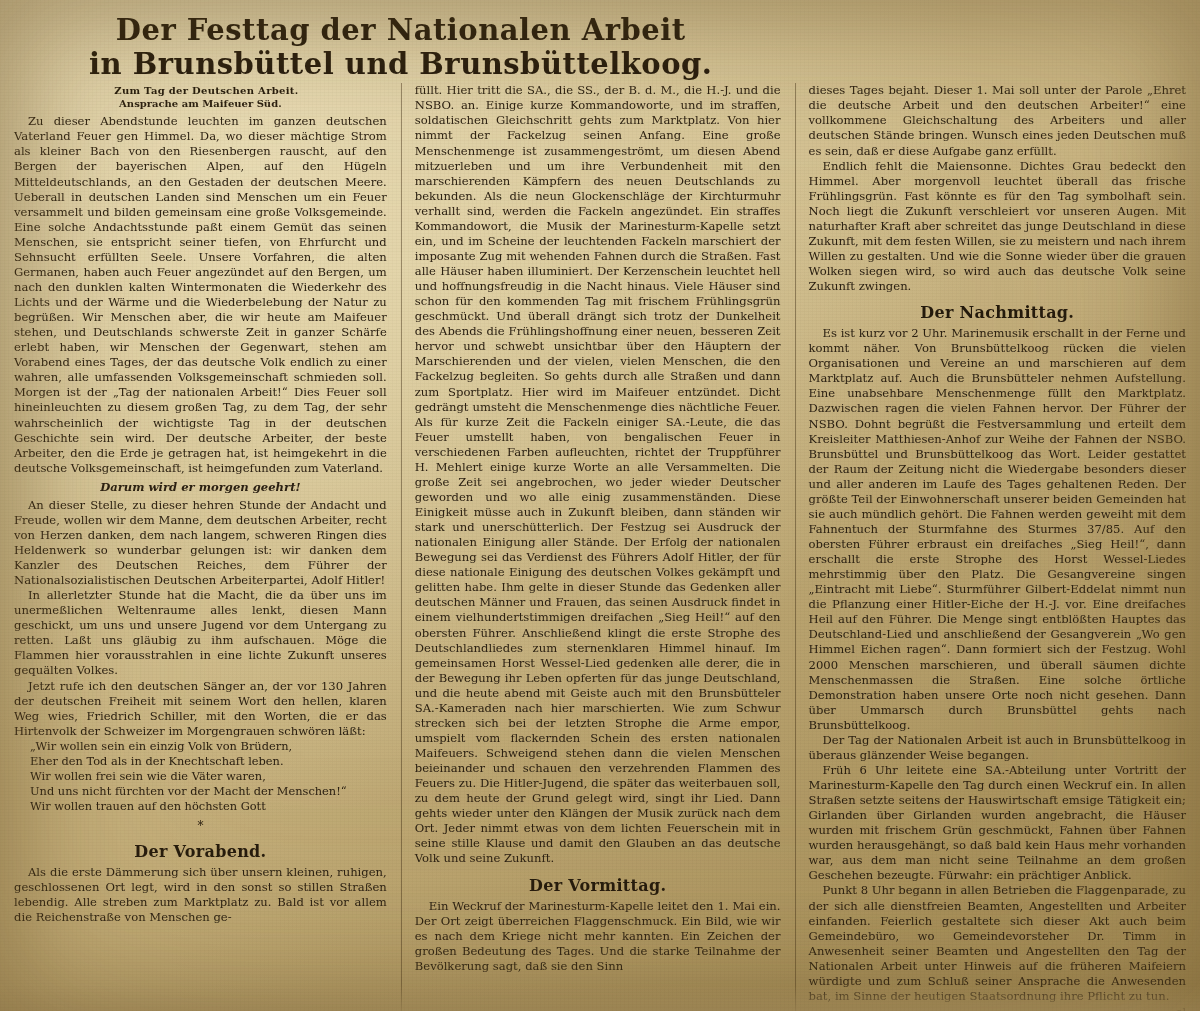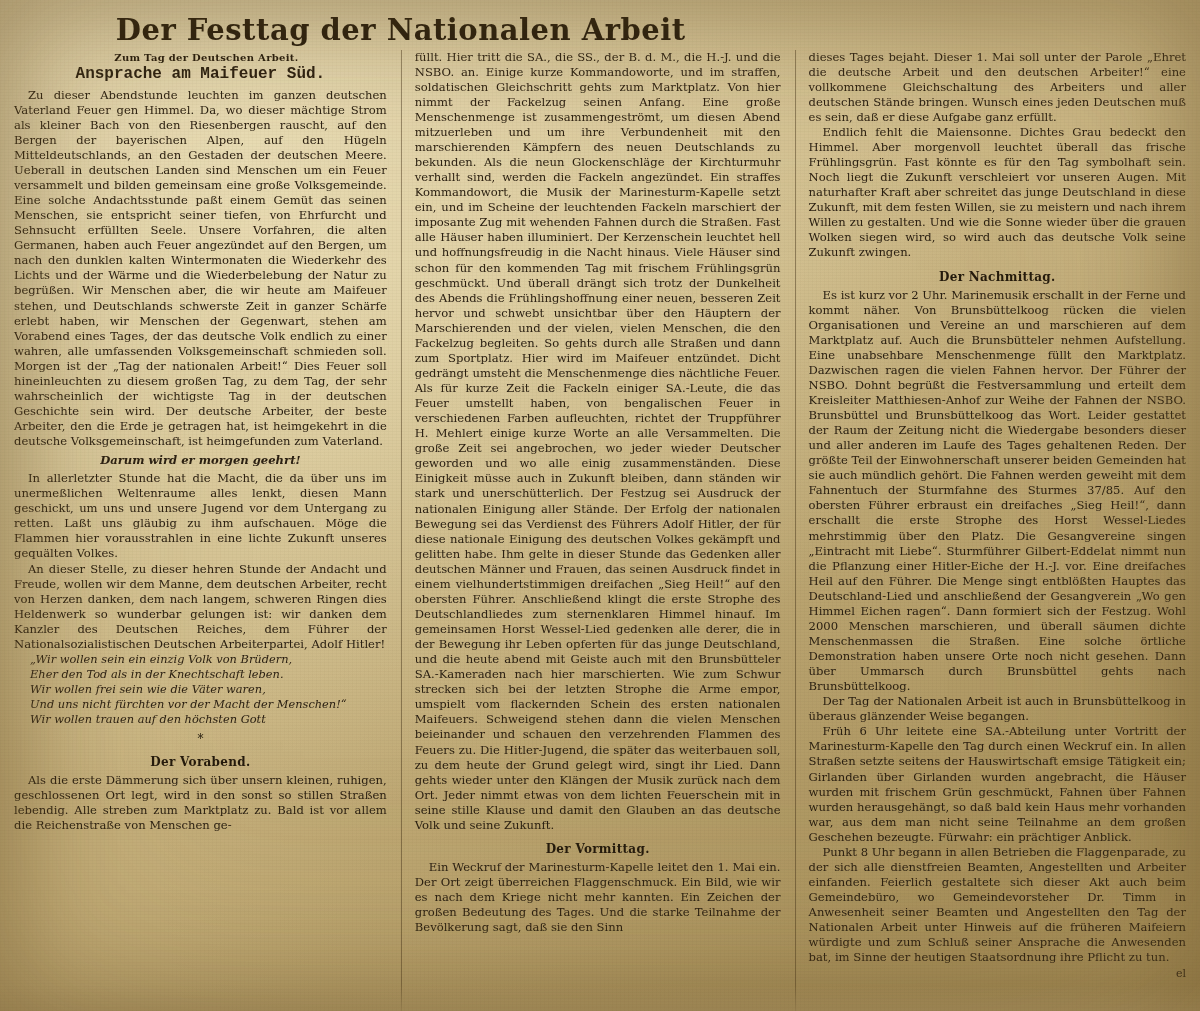--- a/index.html
+++ b/index.html
@@ -73,57 +73,55 @@
     bottom: 0;
     width: 1px;
     background: rgba(60,42,18,0.45);
   }
   .rule-1 { left: 33.0%; }
   .rule-2 { left: 66.6%; }
 
   .sec-title {
     text-align: center;
     font-weight: bold;
-    font-size: 12px;
+    font-size: 16px;
     color: #241a0c;
     margin: 9px 0 4px 0;
     letter-spacing: 0.3px;
   }
   .sec-title.big {
     font-size: 10px;
     text-align: center;
     margin: 2px 0 2px 12px;
   }
   .sub-title {
     text-align: center;
     font-weight: bold;
-    font-size: 16px;
+    font-size: 10px;
     color: #2a1f10;
     margin: 2px 0 5px 0;
-    font-family: Liberation Mono, monospace;
   }
   p.body {
     margin: 0 0 0 0;
     text-align: justify;
     text-justify: inter-word;
     font-size: 11.6px;
     line-height: 1.30;
     color: #2b2012;
     text-indent: 14px;
     hyphens: auto;
   }
   p.body.noind { text-indent: 0; }
   p.verse {
     margin: 0;
     text-align: left;
     font-size: 11.4px;
     line-height: 1.32;
     color: #2b2012;
     padding-left: 16px;
-    font-style: italic;
   }
   p.italic-line {
     margin: 4px 0 4px 0;
     font-size: 11.6px;
     font-style: italic;
     text-align: center;
     color: #2b2012;
     font-weight: bold;
   }
   .signature {
@@ -153,33 +151,35 @@
     pointer-events: none;
   }
 </style>
 </head>
 <body>
 
 <div class="page">
 
   <div class="masthead">
     <div class="l1">Der Festtag der Nationalen Arbeit</div>
+    <div class="l2">in Brunsbüttel und Brunsbüttelkoog.</div>
   </div>
 
   <div class="columns">
     <div class="rule rule-1"></div>
     <div class="rule rule-2"></div>
 
     <div class="col col-1">
       <div class="sec-title big">Zum Tag der Deutschen Arbeit.</div>
       <div class="sub-title">Ansprache am Maifeuer Süd.</div>
       <p class="body">Zu dieser Abendstunde leuchten im ganzen deutschen Vaterland Feuer gen Himmel. Da, wo dieser mächtige Strom als kleiner Bach von den Riesenbergen rauscht, auf den Bergen der bayerischen Alpen, auf den Hügeln Mitteldeutschlands, an den Gestaden der deutschen Meere. Ueberall in deutschen Landen sind Menschen um ein Feuer versammelt und bilden gemeinsam eine große Volksgemeinde. Eine solche Andachtsstunde paßt einem Gemüt das seinen Menschen, sie entspricht seiner tiefen, von Ehrfurcht und Sehnsucht erfüllten Seele. Unsere Vorfahren, die alten Germanen, haben auch Feuer angezündet auf den Bergen, um nach den dunklen kalten Wintermonaten die Wiederkehr des Lichts und der Wärme und die Wiederbelebung der Natur zu begrüßen. Wir Menschen aber, die wir heute am Maifeuer stehen, und Deutschlands schwerste Zeit in ganzer Schärfe erlebt haben, wir Menschen der Gegenwart, stehen am Vorabend eines Tages, der das deutsche Volk endlich zu einer wahren, alle umfassenden Volksgemeinschaft schmieden soll. Morgen ist der „Tag der nationalen Arbeit!“ Dies Feuer soll hineinleuchten zu diesem großen Tag, zu dem Tag, der sehr wahrscheinlich der wichtigste Tag in der deutschen Geschichte sein wird. Der deutsche Arbeiter, der beste Arbeiter, den die Erde je getragen hat, ist heimgekehrt in die deutsche Volksgemeinschaft, ist heimgefunden zum Vaterland.</p>
       <p class="italic-line">Darum wird er morgen geehrt!</p>
+      <p class="body">An dieser Stelle, zu dieser hehren Stunde der Andacht und Freude, wollen wir dem Manne, dem deutschen Arbeiter, recht von Herzen danken, dem nach langem, schweren Ringen dies Heldenwerk so wunderbar gelungen ist: wir danken dem Kanzler des Deutschen Reiches, dem Führer der Nationalsozialistischen Deutschen Arbeiterpartei, Adolf Hitler!</p>
       <p class="body">In allerletzter Stunde hat die Macht, die da über uns im unermeßlichen Weltenraume alles lenkt, diesen Mann geschickt, um uns und unsere Jugend vor dem Untergang zu retten. Laßt uns gläubig zu ihm aufschauen. Möge die Flammen hier vorausstrahlen in eine lichte Zukunft unseres gequälten Volkes.</p>
-      <p class="body">An dieser Stelle, zu dieser hehren Stunde der Andacht und Freude, wollen wir dem Manne, dem deutschen Arbeiter, recht von Herzen danken, dem nach langem, schweren Ringen dies Heldenwerk so wunderbar gelungen ist: wir danken dem Kanzler des Deutschen Reiches, dem Führer der Nationalsozialistischen Deutschen Arbeiterpartei, Adolf Hitler!</p>
+      <p class="body">Jetzt rufe ich den deutschen Sänger an, der vor 130 Jahren der deutschen Freiheit mit seinem Wort den hellen, klaren Weg wies, Friedrich Schiller, mit den Worten, die er das Hirtenvolk der Schweizer im Morgengrauen schwören läßt:</p>
       <p class="verse">„Wir wollen sein ein einzig Volk von Brüdern,</p>
       <p class="verse">Eher den Tod als in der Knechtschaft leben.</p>
       <p class="verse">Wir wollen frei sein wie die Väter waren,</p>
       <p class="verse">Und uns nicht fürchten vor der Macht der Menschen!“</p>
       <p class="verse">Wir wollen trauen auf den höchsten Gott</p>
       <div class="star">*</div>
       <div class="sec-title">Der Vorabend.</div>
       <p class="body">Als die erste Dämmerung sich über unsern kleinen, ruhigen, geschlossenen Ort legt, wird in den sonst so stillen Straßen lebendig. Alle streben zum Marktplatz zu. Bald ist vor allem die Reichenstraße von Menschen ge-</p>
     </div>
 

